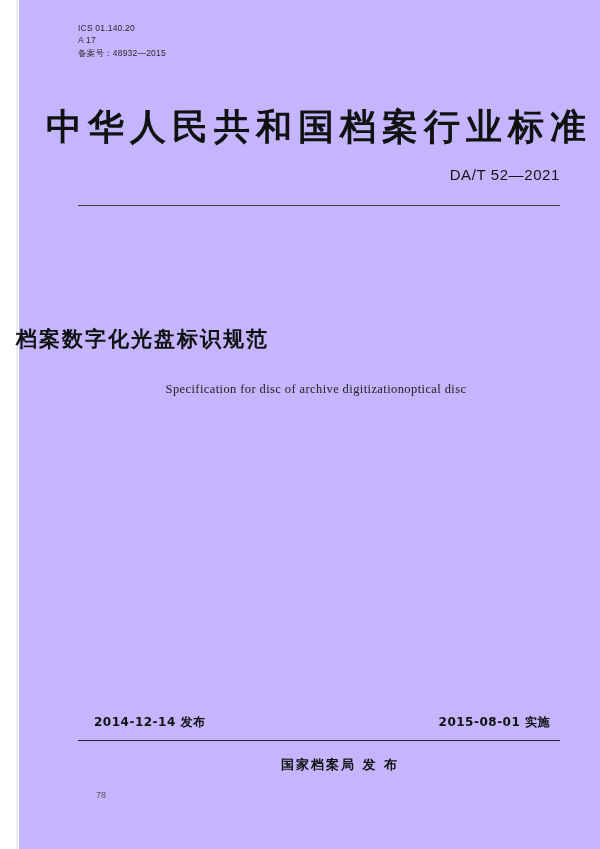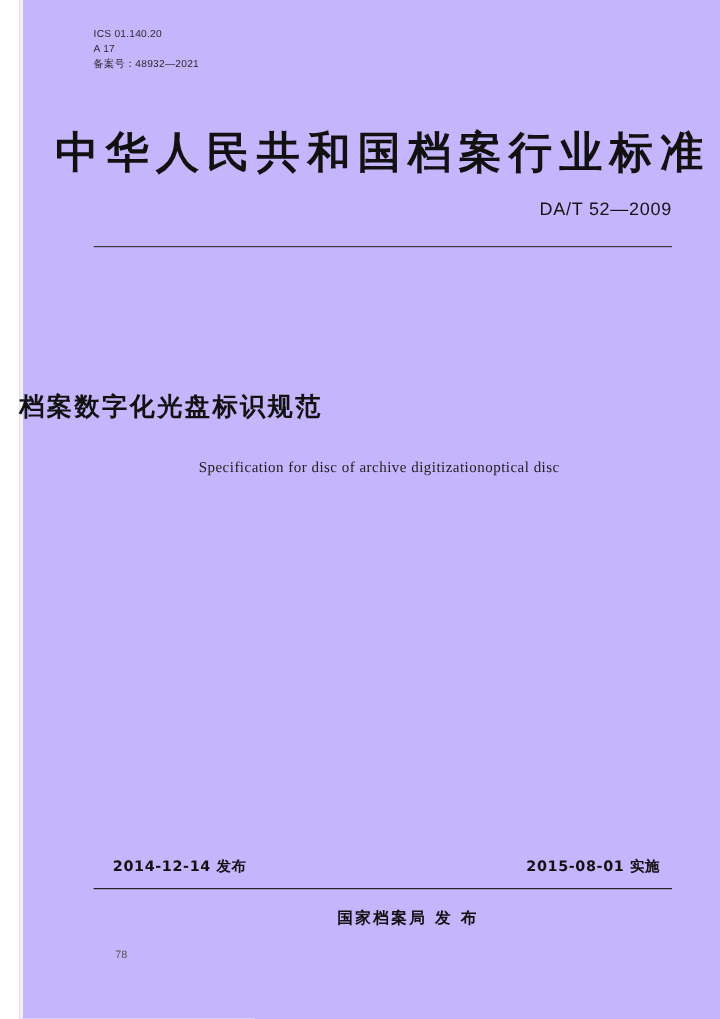--- a/index.html
+++ b/index.html
@@ -176,27 +176,27 @@
 <body>
 
 <div class="page">
 
   <div class="scan-edge-left"></div>
   <div class="scan-edge-right"></div>
 
   <div class="codes">
     <div>ICS 01.140.20</div>
     <div>A 17</div>
-    <div>备案号：48932—2021</div>
+    <div>备案号：48932—2015</div>
   </div>
 
 
   <div class="cn-standard-title">中华人民共和国档案行业标准</div>
 
-  <div class="std-number">DA/T 52—2009</div>
+  <div class="std-number">DA/T 52—2021</div>
 
   <div class="rule-top"></div>
 
   <div class="doc-title">档案数字化光盘标识规范</div>
   <div class="doc-subtitle">Specification for disc of archive digitizationoptical disc</div>
 
   <div class="date-issue">2014-12-14 发布</div>
   <div class="date-effective">2015-08-01 实施</div>
 
   <div class="rule-bottom"></div>

